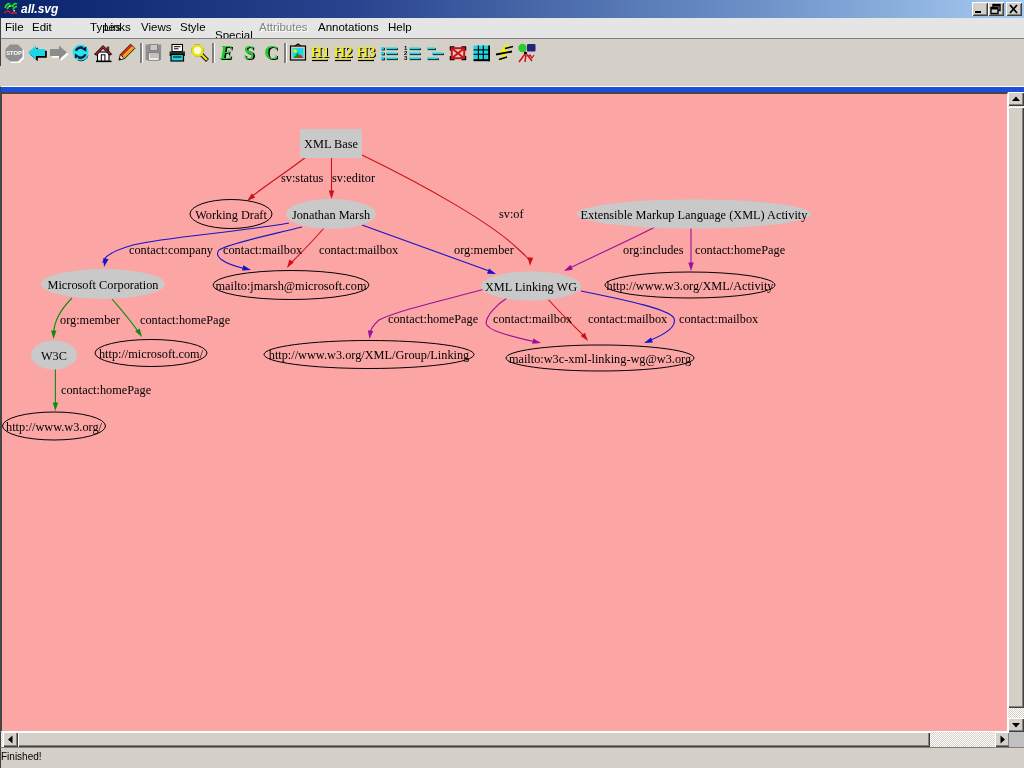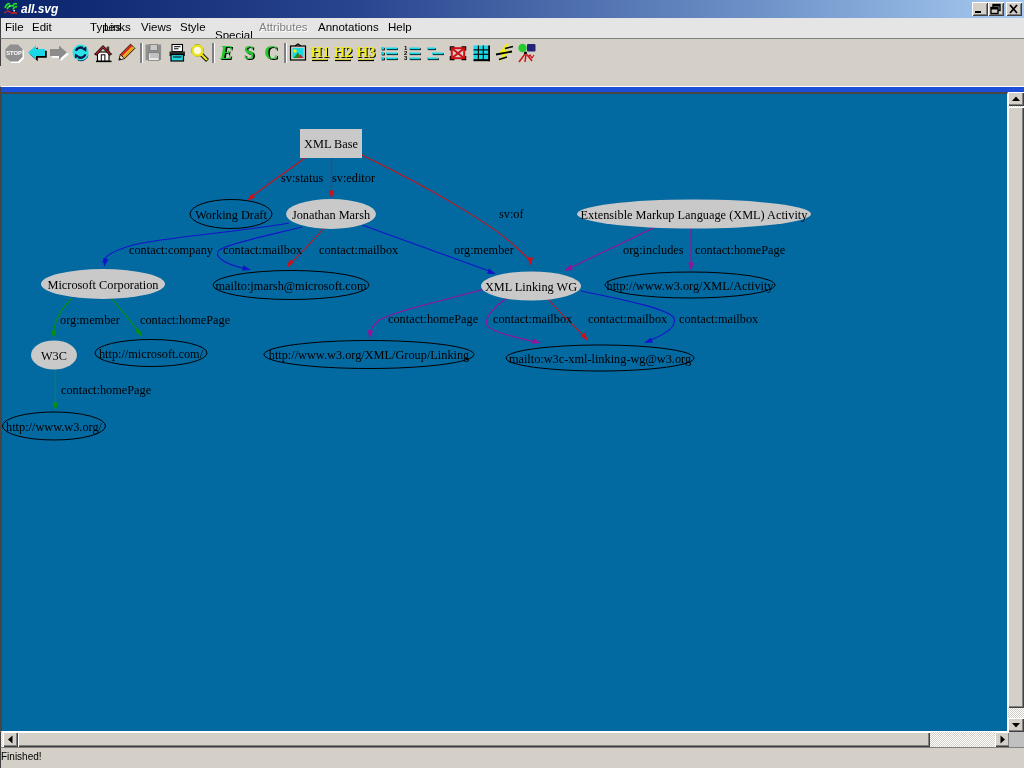--- a/index.html
+++ b/index.html
@@ -34,21 +34,21 @@
 
   
   .urlrow{position:absolute;left:0;top:66px;width:1024px;height:26px;background:#1d4ed8;
     border-top:1px solid #fff;border-left:1px solid #404040;margin-top:20px;}
   .open-label{position:absolute;left:14px;top:7px;font-size:11.5px;color:#000;}
   .url-input{position:absolute;left:85px;top:4px;width:923px;height:20px;
     border:1.5px solid #000;background:#fff;
     font-family:"Liberation Sans",sans-serif;font-size:11.5px;color:#000;padding:0 0 2px 2px;margin:0;}
 
   
-  .canvas{position:absolute;left:0;top:92px;width:1008px;height:640px;background:#0369a1;
+  .canvas{position:absolute;left:0;top:92px;width:1008px;height:640px;background:#fca5a5;
     border-top:2px solid #454545;border-left:2px solid #454545;border-right:1px solid #fff;border-bottom:1px solid #fff;}
   .canvas svg{position:absolute;left:0;top:0;}
 
   
   .raised{background:#d4d0c8;
     box-shadow:inset 1px 1px 0 #fff, inset -1px -1px 0 #404040, inset -2px -2px 0 #808080;}
   .vscroll{position:absolute;left:1008px;top:92px;width:16px;height:640px;}
   .vtrack{position:absolute;left:0;top:0;width:16px;height:640px;
     background:repeating-conic-gradient(#fff 0% 25%, #d4d0c8 0% 50%) 0 0/2px 2px;}
   .vbtn-up{position:absolute;left:0;top:0;width:16px;height:14px;}

